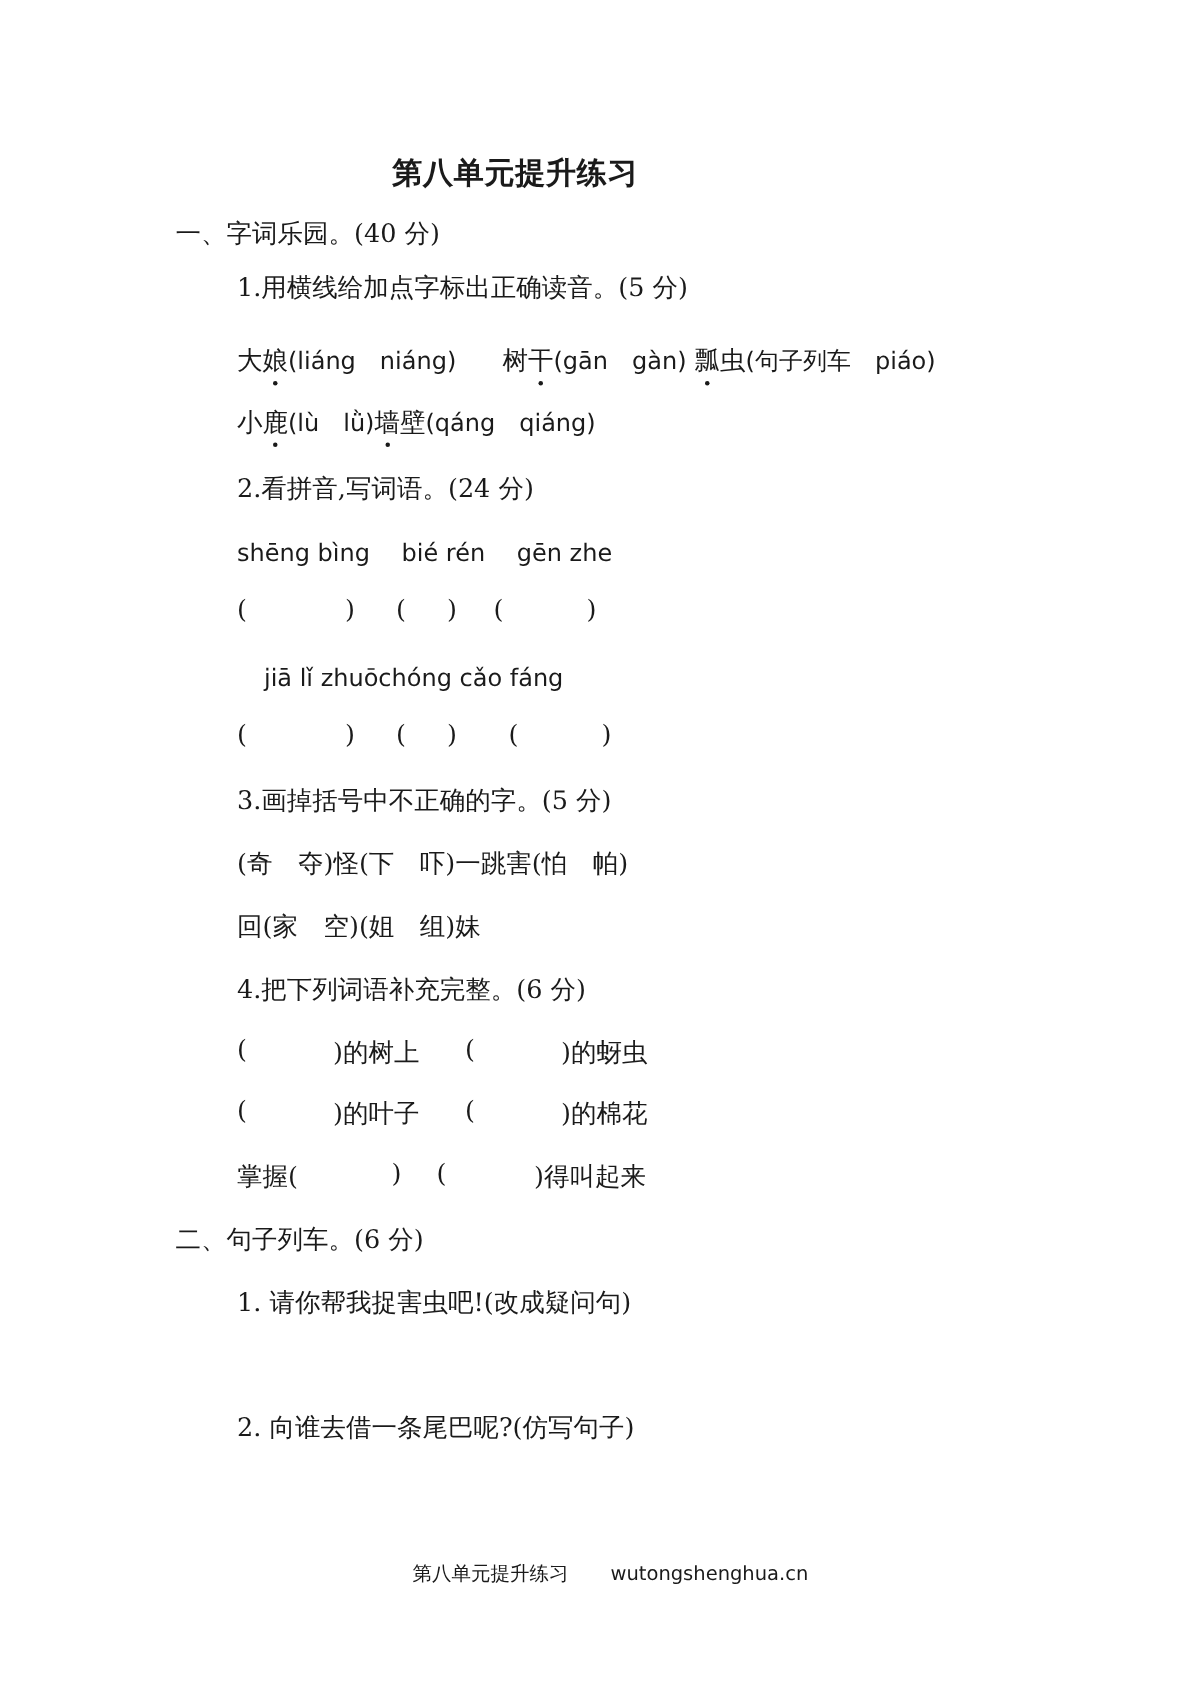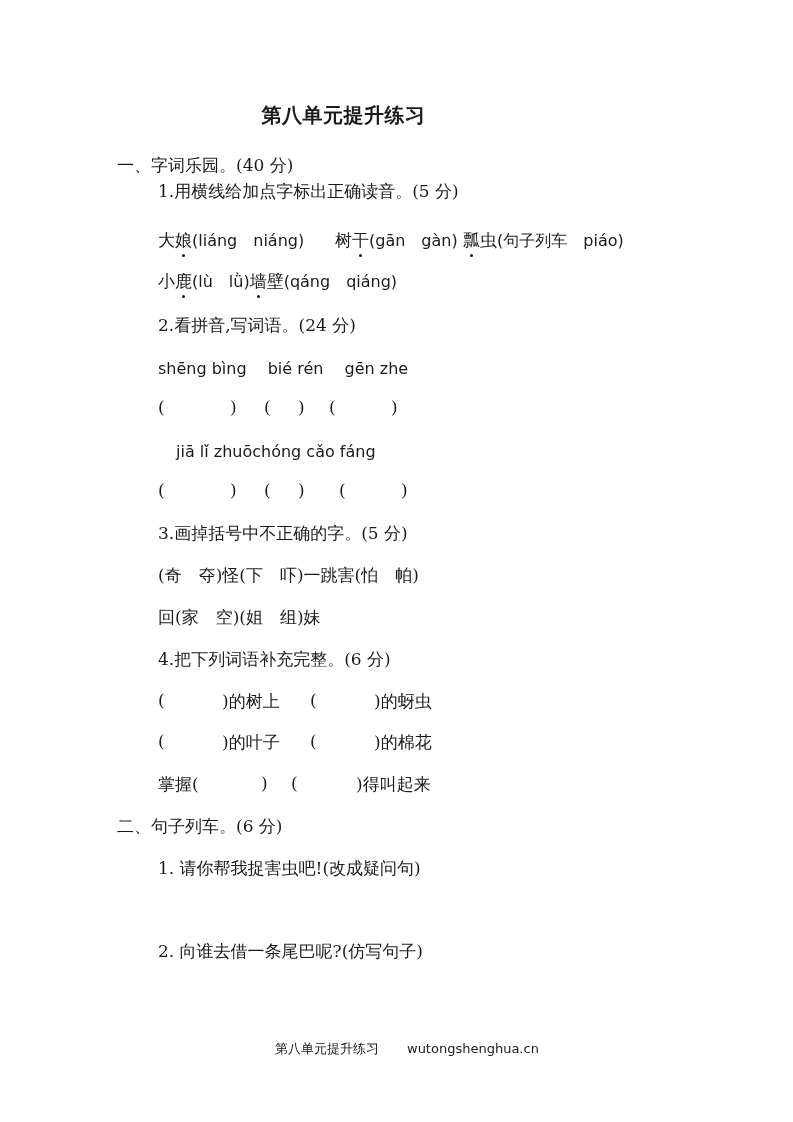--- a/index.html
+++ b/index.html
@@ -52,21 +52,21 @@
       font-family: "DejaVu Sans", "Liberation Sans", sans-serif;
       margin-left: 28px;
       font-size: 13px;
     }
   </style>
 </head>
 <body>
 
 <div class="abs title">第八单元提升练习</div>
 
-<div class="abs sec" style="left:117px; top:154px;">一、字词乐园。(40 分)</div>
+<div class="abs sec" style="left:117px; top:144px;">一、字词乐园。(40 分)</div>
 
 <div class="abs line" style="left:158px; top:180px;">1.用横线给加点字标出正确读音。(5 分)</div>
 
 <div class="abs line" style="left:158px; top:229px;">
   <span><span>大</span><span class="dotted">娘</span><span></span><span class="py">(liáng　niáng)</span></span>
   <span style="display:inline-block; width:20px;"></span>
   <span><span>树</span><span class="dotted">干</span><span></span><span class="py">(gān　gàn)</span></span>
   <span><span></span><span class="dotted">瓢</span><span>虫</span><span class="py">(句子列车　piáo)</span></span>
 </div>
 

